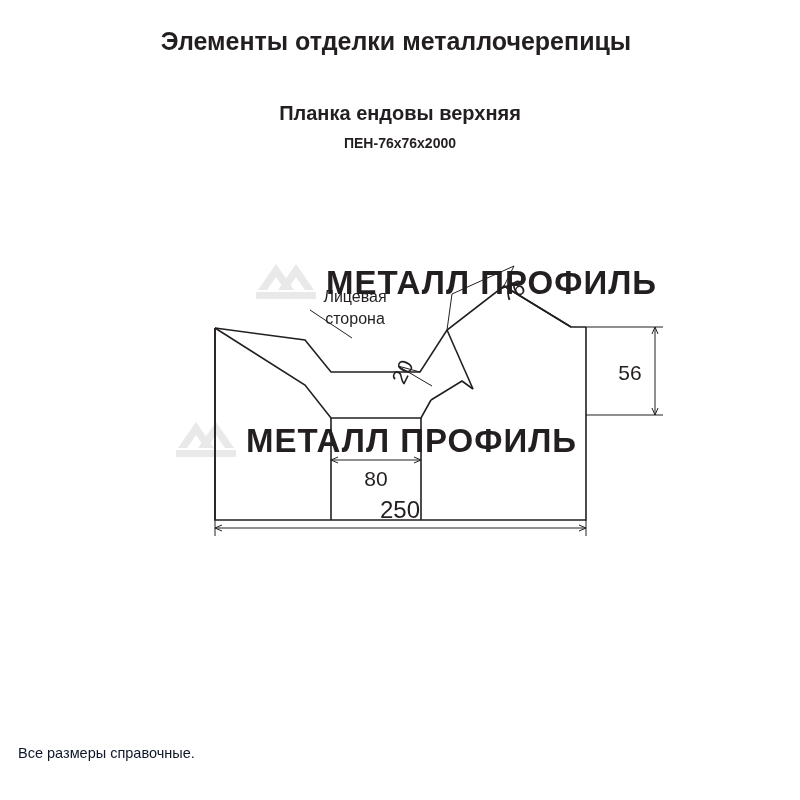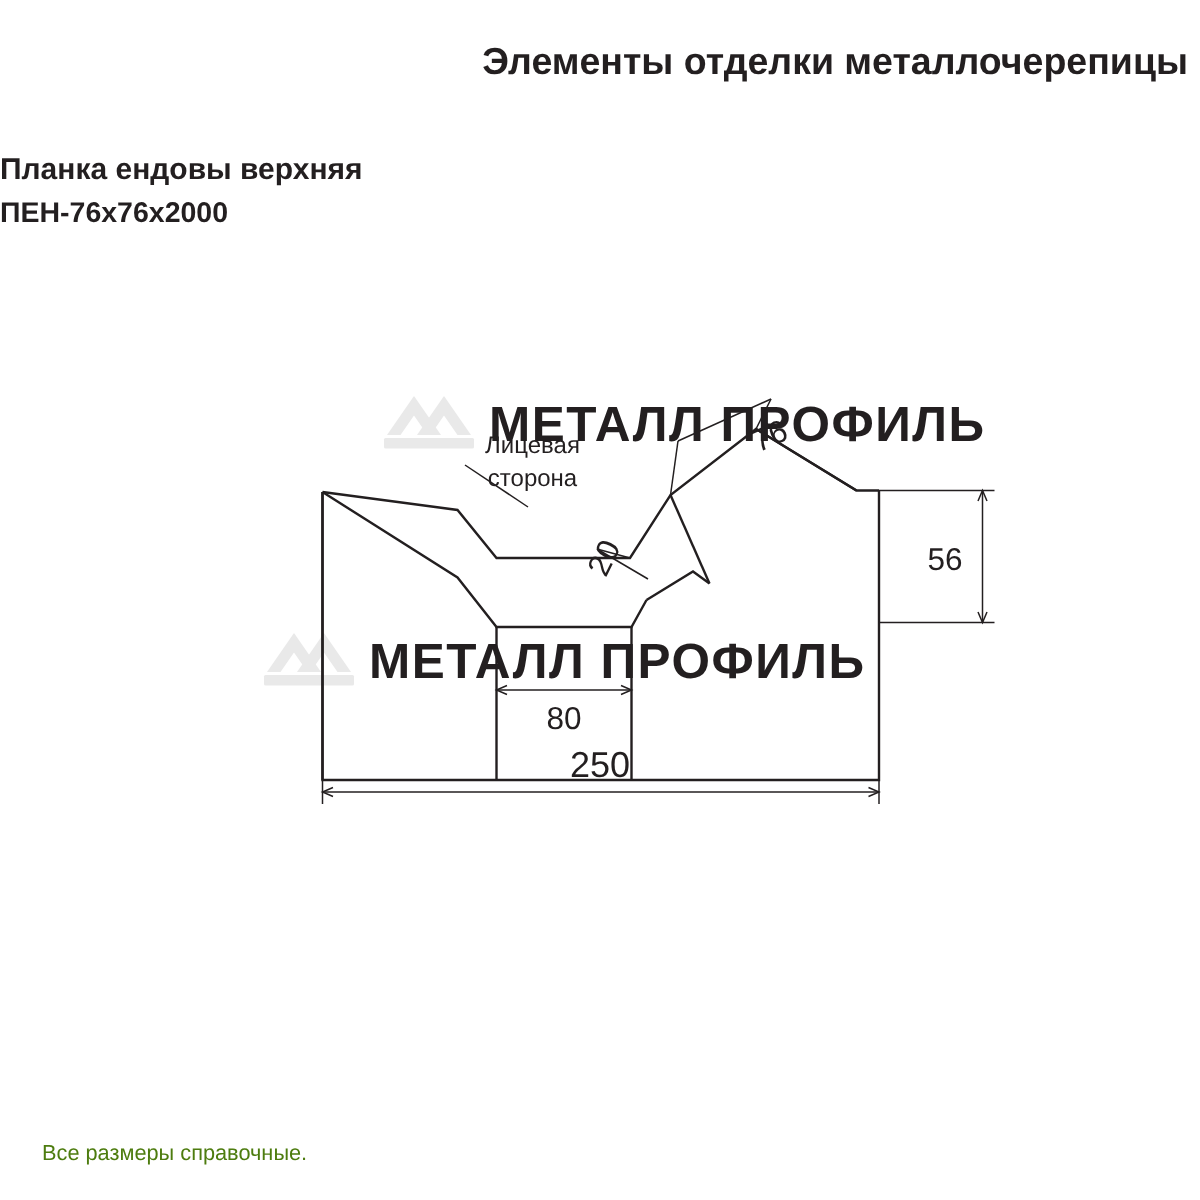--- a/index.html
+++ b/index.html
@@ -17,43 +17,44 @@
   }
   .page {
     position: absolute;
     inset: 0;
   }
   .title-block {
     position: absolute;
     top: 26px;
     left: 0;
     width: 792px;
-    text-align: right;
+    text-align: center;
   }
   .main-title {
     font-size: 25px;
     font-weight: bold;
     letter-spacing: 0px;
     line-height: 30px;
     color: #231f20;
   }
   .sub-block {
     position: absolute;
     top: 100px;
     left: 0;
     width: 800px;
+    text-align: center;
   }
   .sub-title {
     font-size: 20px;
     font-weight: bold;
     line-height: 26px;
     color: #231f20;
   }
   .sub-code {
-    font-size: 19px;
+    font-size: 14px;
     font-weight: bold;
     line-height: 26px;
     margin-top: 4px;
     color: #231f20;
   }
   .drawing {
     position: absolute;
     top: 190px;
     left: 0;
     width: 800px;
@@ -63,25 +64,24 @@
     position: absolute;
     left: 0;
     top: 0;
     width: 800px;
     height: 690px;
     pointer-events: none;
   }
   .footnotes {
     position: absolute;
     left: 18px;
-    bottom: 20px;
+    bottom: 36px;
     font-size: 14.5px;
     line-height: 22px;
-    color: #4d7c0f;
-    margin-left: 10px;
+    color: #0f172a;
   }
   .footnotes div {
     white-space: nowrap;
   }
   svg text {
     font-family: "Liberation Sans", sans-serif;
     fill: #231f20;
   }
 </style>
 </head>

